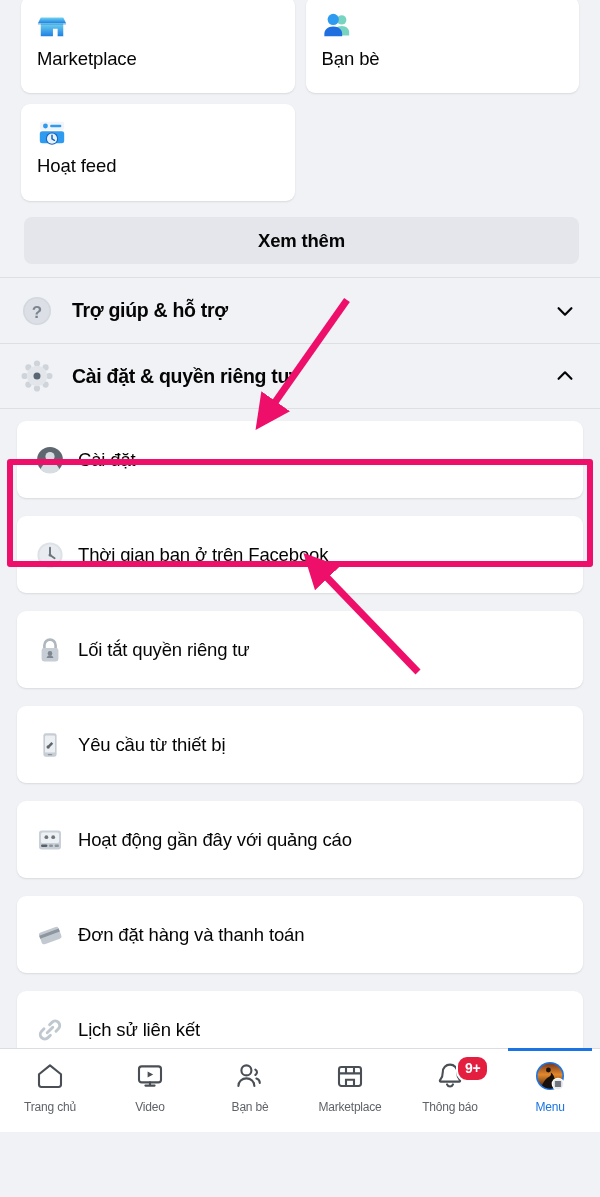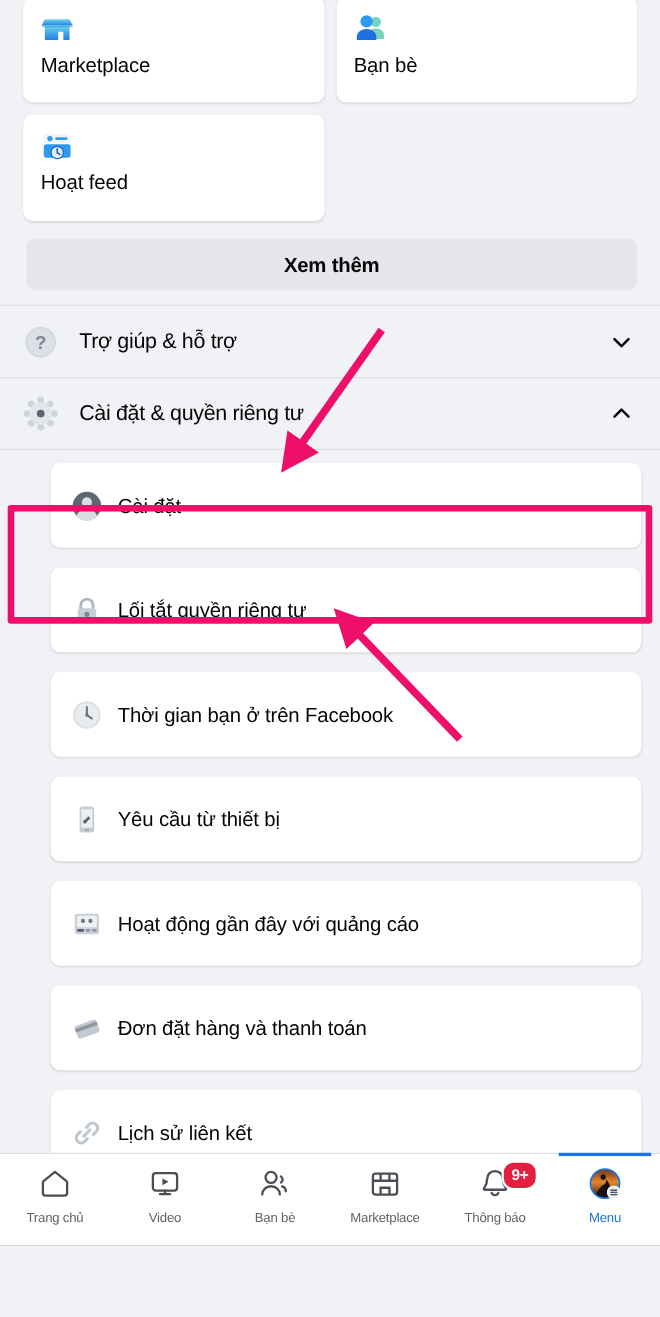--- a/index.html
+++ b/index.html
@@ -16,21 +16,21 @@
     position: relative;
     -webkit-font-smoothing: antialiased;
   }
 
   
   .screen {
     position: absolute;
     inset: 0;
     width: 600px;
     height: 1132px;
-    background: #14532d;
+    background: #d946ef;
   }
 
   .content {
     position: absolute;
     top: 0; left: 0;
     width: 600px;
     height: 1113px;
     overflow: hidden;
     background: #F0F2F5;
   }
@@ -100,33 +100,33 @@
     cursor: pointer;
   }
   .acc-row.last { border-bottom: 1px solid #DEDFE3; }
   .acc-icon {
     width: 34px; height: 34px;
     flex: 0 0 34px;
     margin-right: 18px;
   }
   .acc-label {
     font-size: 19.5px;
-    font-weight: normal;
+    font-weight: bold;
     color: #050505;
     letter-spacing: -0.3px;
     flex: 1;
   }
   .chev {
     width: 22px; height: 22px;
     margin-right: 4px;
     flex: 0 0 22px;
   }
 
   
-  .list { padding: 0 17px; margin-left: 29px; }
+  .list { padding: 0 17px; }
   .list-item {
     background: #FFFFFF;
     border-radius: 9px;
     height: 77px;
     display: flex;
     align-items: center;
     padding: 0 19px;
     margin-bottom: 18px;
     box-shadow: 0 1px 2px rgba(0,0,0,0.10);
     cursor: pointer;
@@ -344,39 +344,39 @@
             <circle cx="14" cy="10.6" r="4.6" fill="#D8DDE3"></circle>
             <path d="M14 16.4c5 0 8.6 3.2 9.4 7.2A13 13 0 0 1 4.6 23.6c.8-4 4.4-7.2 9.4-7.2z" fill="#D8DDE3"></path>
           </svg>
         </span>
         <span class="li-label">Cài đặt</span>
       </div>
 
       <div class="list-item">
         <span class="li-icon">
           <svg viewBox="0 0 28 28" width="28" height="28">
+            <circle cx="14" cy="14" r="12.6" fill="#DDE2E7"></circle>
+            <circle cx="14" cy="14" r="10.6" fill="#E8ECF0"></circle>
+            <path d="M14 6.8V14l4.6 3.2" stroke="#6C757E" stroke-width="1.9" fill="none" stroke-linecap="round"></path>
+            <circle cx="14" cy="14" r="1.5" fill="#6C757E"></circle>
+          </svg>
+        </span>
+        <span class="li-label">Thời gian bạn ở trên Facebook</span>
+      </div>
+
+      <div class="list-item">
+        <span class="li-icon">
+          <svg viewBox="0 0 28 28" width="28" height="28">
             <path d="M8.4 12V9.2a5.6 5.6 0 0 1 11.2 0V12" stroke="#AEB6BE" stroke-width="2.6" fill="none" stroke-linecap="round"></path>
             <rect x="5.6" y="12" width="16.8" height="13.4" rx="2.4" fill="#C6CDD4"></rect>
             <circle cx="14" cy="17.4" r="2.3" fill="#7E8791"></circle>
             <path d="M14 19.2c1.9 0 3.2 1.2 3.4 2.9h-6.8c.2-1.7 1.5-2.9 3.4-2.9z" fill="#7E8791"></path>
           </svg>
         </span>
         <span class="li-label">Lối tắt quyền riêng tư</span>
-      </div>
-
-      <div class="list-item">
-        <span class="li-icon">
-          <svg viewBox="0 0 28 28" width="28" height="28">
-            <circle cx="14" cy="14" r="12.6" fill="#DDE2E7"></circle>
-            <circle cx="14" cy="14" r="10.6" fill="#E8ECF0"></circle>
-            <path d="M14 6.8V14l4.6 3.2" stroke="#6C757E" stroke-width="1.9" fill="none" stroke-linecap="round"></path>
-            <circle cx="14" cy="14" r="1.5" fill="#6C757E"></circle>
-          </svg>
-        </span>
-        <span class="li-label">Thời gian bạn ở trên Facebook</span>
       </div>
 
       <div class="list-item">
         <span class="li-icon">
           <svg viewBox="0 0 28 28" width="28" height="28">
             <rect x="7.4" y="2.2" width="13.2" height="23.6" rx="2.4" fill="#C6CDD4"></rect>
             <rect x="9" y="4.6" width="10" height="17" rx="1.2" fill="#EDF0F3"></rect>
             <path d="M12 14.4l3.4-3.4 1.8 1.8-3.4 3.4z" fill="#5E6770"></path>
             <circle cx="12.2" cy="16" r="1.7" fill="#5E6770"></circle>
             <rect x="11.8" y="23" width="4.4" height="1.3" rx="0.6" fill="#8C949C"></rect>

